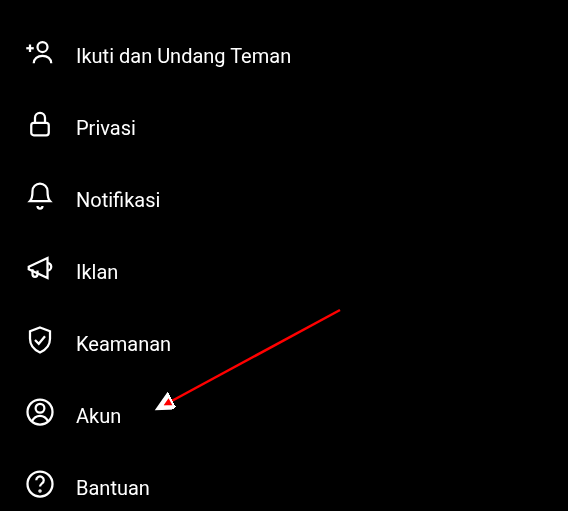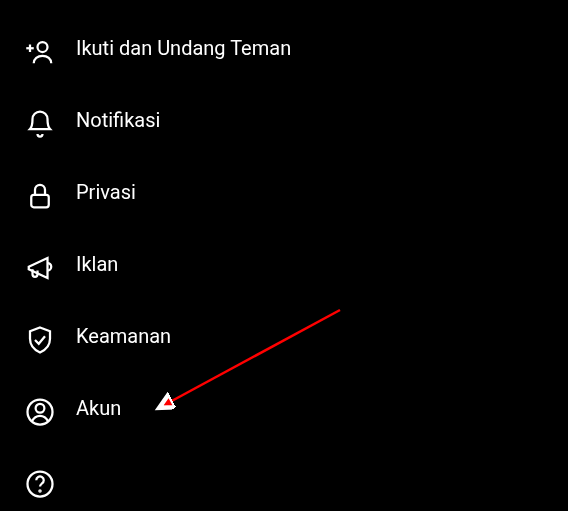--- a/index.html
+++ b/index.html
@@ -16,21 +16,21 @@
       overflow: hidden;
       position: relative;
     }
     .menu {
       display: flex;
       flex-direction: column;
       padding-top: 16px;
     }
     .menu-item {
       display: flex;
-      align-items: flex-start;
+      align-items: flex-end;
       padding: 20px 24px;
       cursor: pointer;
     }
     .menu-item .icon {
       width: 32px;
       height: 32px;
       display: flex;
       align-items: center;
       justify-content: center;
       margin-right: 20px;
@@ -63,35 +63,35 @@
         <line x1="4" y1="6" x2="4" y2="12"></line>
         <line x1="1" y1="9" x2="7" y2="9"></line>
       </svg>
     </span>
     <span class="label">Ikuti dan Undang Teman</span>
   </div>
 
   <div class="menu-item">
     <span class="icon">
       <svg viewBox="0 0 24 24" width="30" height="30">
+        <rect x="5" y="11" width="14" height="10" rx="2"></rect>
+        <path d="M8 11V7a4 4 0 1 1 8 0v4"></path>
+      </svg>
+    </span>
+    <span class="label">Privasi</span>
+  </div>
+
+  <div class="menu-item">
+    <span class="icon">
+      <svg viewBox="0 0 24 24" width="30" height="30">
         <path d="M6 8a6 6 0 1 1 12 0c0 6 2 8 2 8H4s2-2 2-8z"></path>
         <path d="M10 20a2 2 0 0 0 4 0"></path>
       </svg>
     </span>
     <span class="label">Notifikasi</span>
-  </div>
-
-  <div class="menu-item">
-    <span class="icon">
-      <svg viewBox="0 0 24 24" width="30" height="30">
-        <rect x="5" y="11" width="14" height="10" rx="2"></rect>
-        <path d="M8 11V7a4 4 0 1 1 8 0v4"></path>
-      </svg>
-    </span>
-    <span class="label">Privasi</span>
   </div>
 
   <div class="menu-item">
     <span class="icon">
       <svg viewBox="0 0 24 24" width="30" height="30">
         <path d="M3 11l15-7v16L3 13z"></path>
         <path d="M18 8a3 3 0 0 1 0 6"></path>
         <path d="M6 13v4a2 2 0 0 0 4 0v-3"></path>
       </svg>
     </span>
@@ -120,20 +120,21 @@
   </div>
 
   <div class="menu-item">
     <span class="icon">
       <svg viewBox="0 0 24 24" width="30" height="30">
         <circle cx="12" cy="12" r="10"></circle>
         <path d="M9 9a3 3 0 1 1 4.5 2.6C12.5 12.5 12 13 12 14"></path>
         <circle cx="12" cy="17.5" r="0.5" fill="#fff"></circle>
       </svg>
     </span>
+    <span class="label">Bantuan</span>
   </div>
 
 </div>
 
 <svg class="arrow" width="568" height="511" style="left:0;top:0;">
   <defs>
     <marker id="arrowhead" markerWidth="10" markerHeight="10" refX="2" refY="3" orient="auto">
       <polygon points="0 0, 6 3, 0 6" fill="#ff0000"></polygon>
     </marker>
   </defs>

